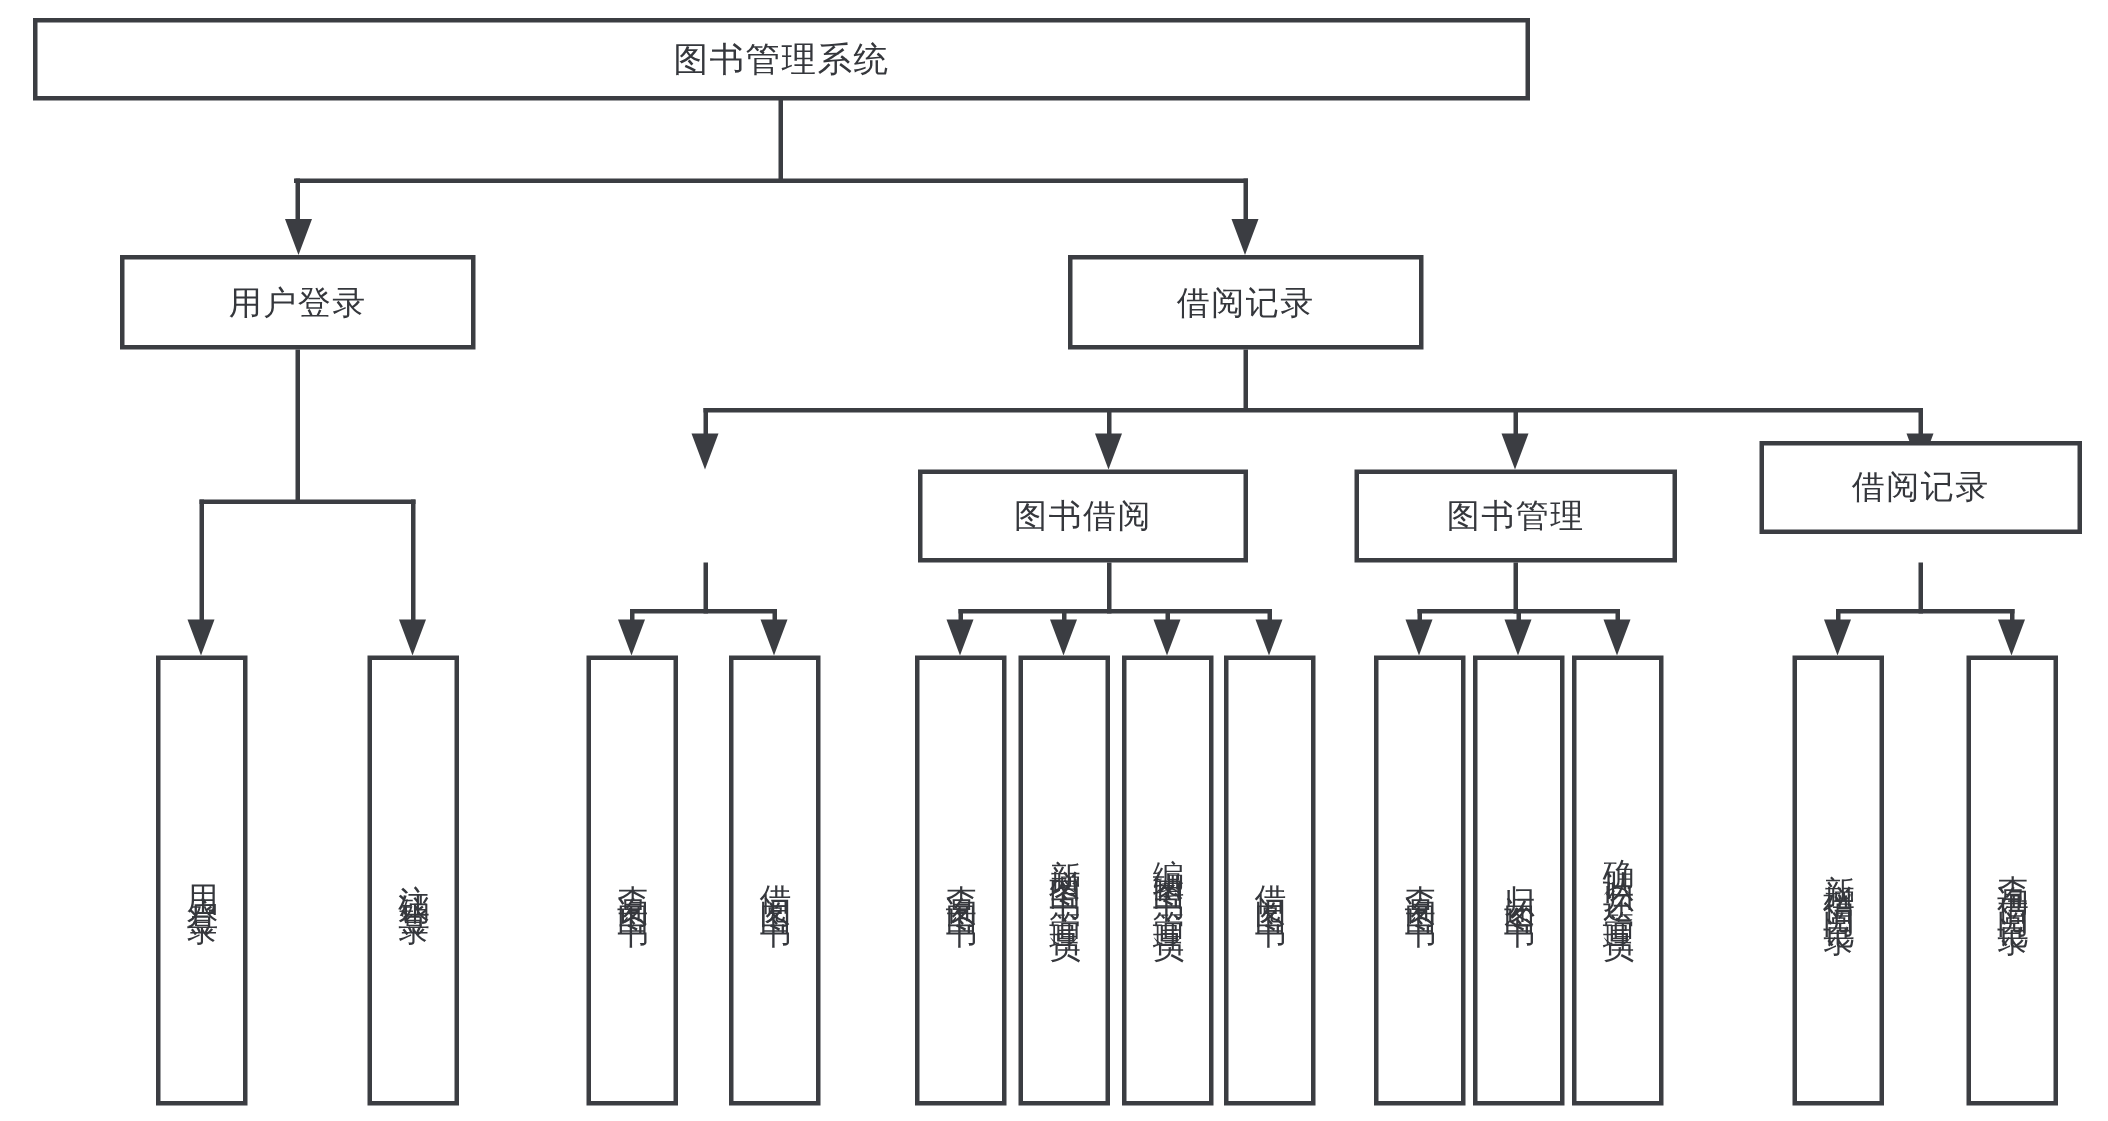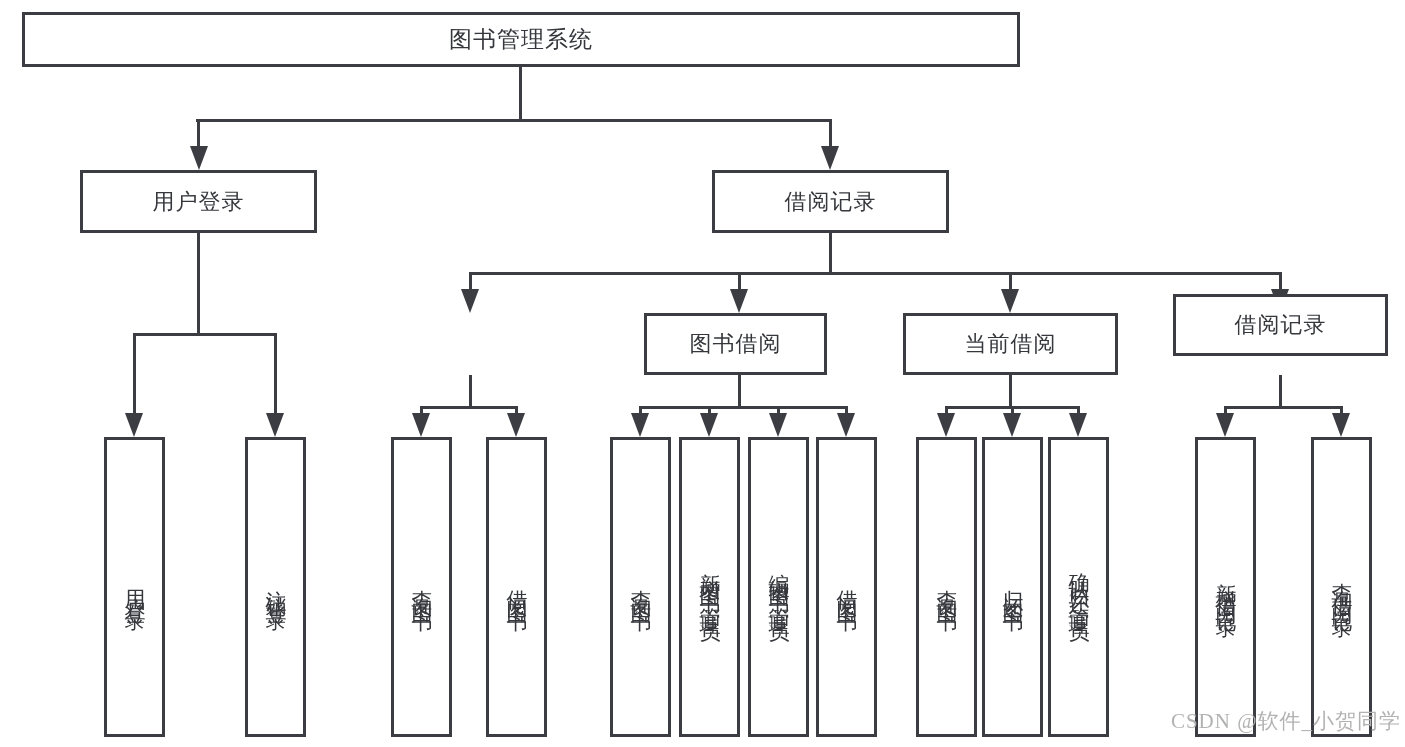--- a/index.html
+++ b/index.html
@@ -8,21 +8,21 @@
     --watermark: #b2b2b2;
     --bg: #ffffff;
   }
   html, body { margin: 0; padding: 0; background: var(--bg); }
   .canvas {
     position: relative;
     width: 1405px;
     height: 747px;
     background: var(--bg);
     overflow: hidden;
-    font-family: Liberation Serif, serif;
+    font-family: Liberation Sans, sans-serif;
     color: var(--text);
   }
   .box {
     position: absolute;
     box-sizing: border-box;
     border: 3px solid var(--line);
     background: #fff;
     display: flex;
     align-items: center;
     justify-content: center;
@@ -90,25 +90,25 @@
   <div class="line" style="left:469px; top:272px; width:813px; height:3px;"></div>
   <div class="line" style="left:469px; top:272px; width:3px; height:20px;"></div>
   <div class="arrow" style="left:461px; top:289px;"></div>
   <div class="line" style="left:738px; top:272px; width:3px; height:20px;"></div>
   <div class="arrow" style="left:730px; top:289px;"></div>
   <div class="line" style="left:1009px; top:272px; width:3px; height:20px;"></div>
   <div class="arrow" style="left:1001px; top:289px;"></div>
   <div class="line" style="left:1279px; top:272px; width:3px; height:20px;"></div>
   <div class="arrow" style="left:1271px; top:289px;"></div>
 
-  <div class="box" style="left:644px; top:313px; width:183px; height:62px;">
+  <div class="box" style="left:612px; top:313px; width:220px; height:62px;">
     <span class="h-label">图书借阅</span>
   </div>
   <div class="box" style="left:903px; top:313px; width:215px; height:62px;">
-    <span class="h-label">当前借阅</span>
+    <span class="h-label">图书管理</span>
   </div>
   <div class="box" style="left:1173px; top:294px; width:215px; height:62px;">
     <span class="h-label">借阅记录</span>
   </div>
 
   <div class="line" style="left:469px; top:375px; width:3px; height:34px;"></div>
   <div class="line" style="left:420px; top:406px; width:98px; height:3px;"></div>
   <div class="line" style="left:420px; top:406px; width:3px; height:10px;"></div>
   <div class="arrow" style="left:412px; top:413px;"></div>
   <div class="line" style="left:515px; top:406px; width:3px; height:10px;"></div>
@@ -178,15 +178,14 @@
     <span class="v-label">确认归还（管理员）</span>
   </div>
 
   <div class="box" style="left:1195px; top:437px; width:61px; height:300px;">
     <span class="v-label">新增借阅记录</span>
   </div>
   <div class="box" style="left:1311px; top:437px; width:61px; height:300px;">
     <span class="v-label">查询借阅记录</span>
   </div>
 
-  <div class="watermark">CSDN @软件_小贺同学</div>
 
 </div>
 
 </body></html>

